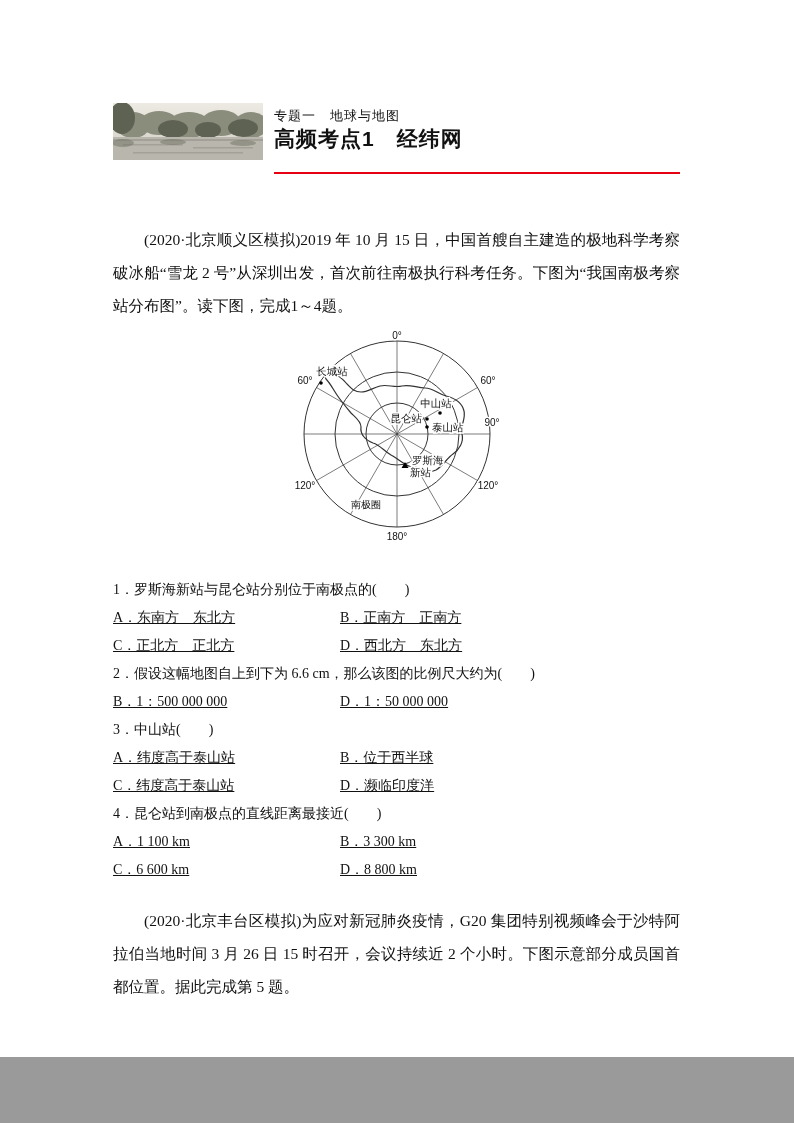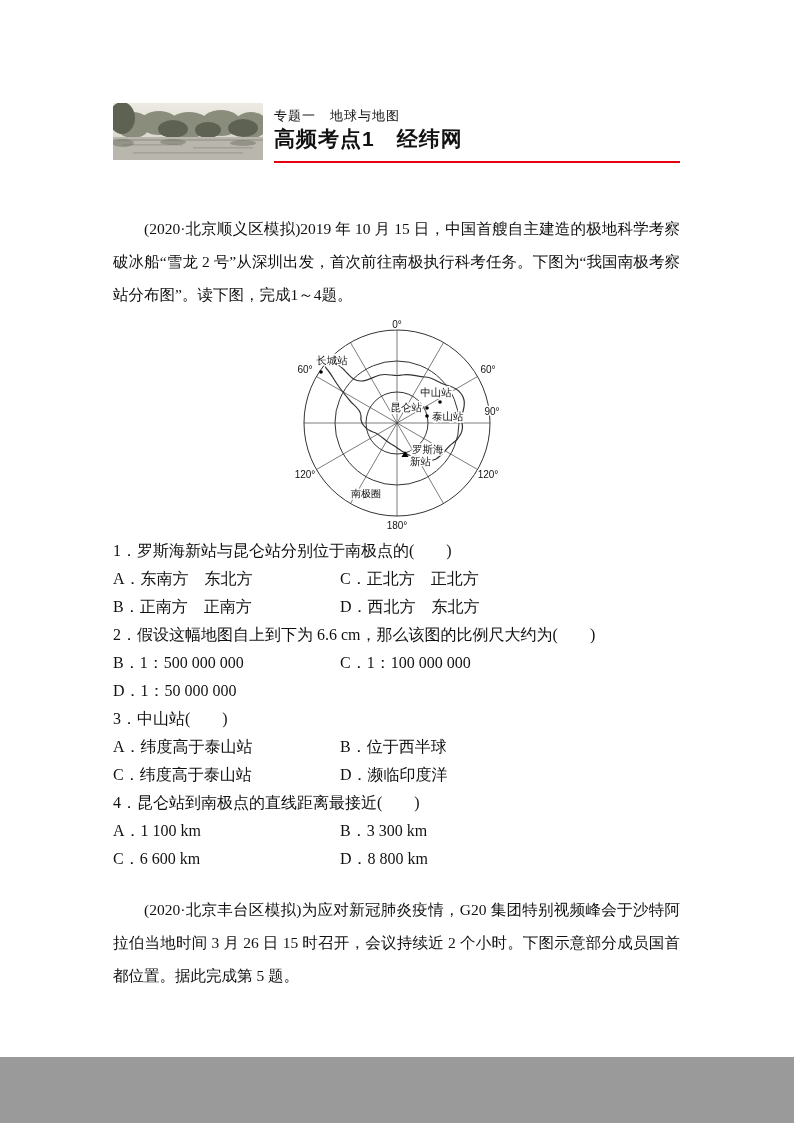--- a/index.html
+++ b/index.html
@@ -5,25 +5,25 @@
   html,body{margin:0;padding:0;background:#9a9a9a;}
   .page{width:794px;height:1057px;background:#ffffff;margin:0 auto;position:relative;
         font-family:"Liberation Serif","DejaVu Serif",serif;color:#111;overflow:hidden;}
   .content{padding:0 114px 0 113px;}
   .header-row{display:flex;align-items:stretch;padding-top:103px;}
   .photo{width:150px;height:57px;flex:none;}
   .photo svg{display:block;}
   .header-text{flex:1;margin-left:11px;display:flex;flex-direction:column;justify-content:space-between;
                border-bottom:2px solid #e60012;font-family:"Liberation Sans","DejaVu Sans",sans-serif;}
   .topic{font-size:13px;letter-spacing:1px;padding-top:4px;}
-  .title{font-size:21px;font-weight:bold;letter-spacing:1px;padding-bottom:8px;}
+  .title{font-size:21px;font-weight:bold;letter-spacing:1px;padding-bottom:19px;}
   .para{margin:49px 0 4px;font-size:15.5px;line-height:33px;text-align:justify;text-indent:2em;}
   .map-wrap{margin-top:9px;display:flex;justify-content:center;}
-  .questions{margin-top:2px;font-size:16px;line-height:28px;}
-  .opts{display:grid;grid-template-columns:227px auto;justify-content:start;}
+  .questions{margin-top:30px;font-size:14px;line-height:28px;}
+  .opts{display:grid;grid-template-columns:227px auto;justify-content:start;text-decoration:underline;}
   .para2{margin:20px 0 0;font-size:15.5px;line-height:33px;text-align:justify;text-indent:2em;}
   svg text{font-family:"Liberation Sans","DejaVu Sans",sans-serif;fill:#111;}
   .halo{stroke:#ffffff;stroke-width:3px;paint-order:stroke;}
   .deg{font-size:10px;}
   .stn{font-size:10.5px;}
 </style>
 </head>
 <body>
 
 <div class="page">
@@ -123,31 +123,30 @@
         </g>
       </svg>
     </div>
 
     <div class="questions">
 
       <div class="q">
         <div>1．罗斯海新站与昆仑站分别位于南极点的(　　)</div>
         <div class="opts">
           <div>A．东南方　东北方</div>
+          <div>B．正南方　正南方</div>
           <div>C．正北方　正北方</div>
-          <div>B．正南方　正南方</div>
           <div>D．西北方　东北方</div>
         </div>
       </div>
 
       <div class="q">
         <div>2．假设这幅地图自上到下为 6.6 cm，那么该图的比例尺大约为(　　)</div>
         <div class="opts">
           <div>B．1：500 000 000</div>
-          <div>C．1：100 000 000</div>
           <div>D．1：50 000 000</div>
         </div>
       </div>
 
       <div class="q">
         <div>3．中山站(　　)</div>
         <div class="opts">
           <div>A．纬度高于泰山站</div>
           <div>B．位于西半球</div>
           <div>C．纬度高于泰山站</div>

